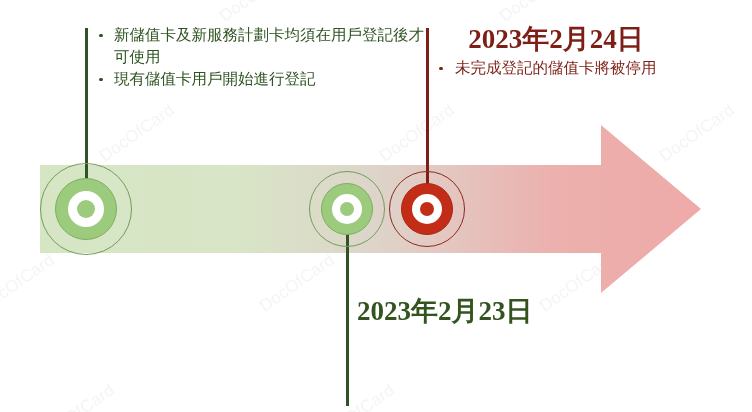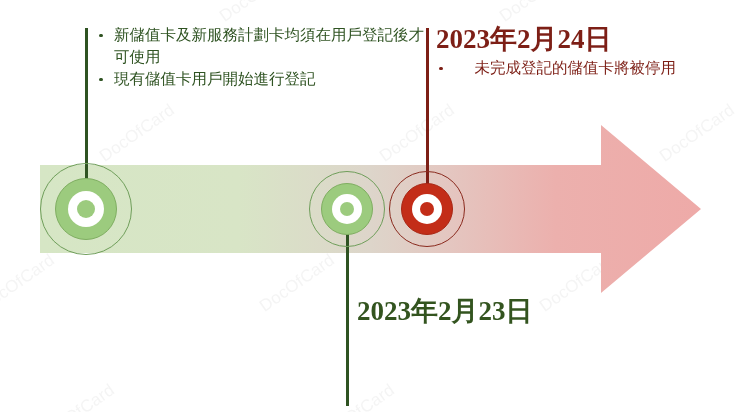--- a/index.html
+++ b/index.html
@@ -122,37 +122,37 @@
   }
   .block-title {
     font-family: "Liberation Serif", "DejaVu Serif", serif;
     font-weight: bold;
     font-size: 27px;
     line-height: 1.12;
     white-space: nowrap;
     margin: 0 0 3px 0;
   }
   .block-green .block-title { color: #33541f; }
-  .block-red .block-title   { color: #7d1f16; }
+  .block-red .block-title   { color: #7d1f16; text-align: center; }
 
   .bullets {
     list-style: none;
     margin: 0;
     padding: 0;
   }
   .bullets li {
     position: relative;
     padding-left: 18px;
     font-family: "Liberation Sans", "DejaVu Sans", sans-serif;
     font-size: 15.5px;
     line-height: 1.42;
     font-weight: 500;
   }
   .block-green .bullets li { color: #2f5322; }
-  .block-red .bullets li   { color: #7d1f16; text-align: right; }
+  .block-red .bullets li   { color: #7d1f16; }
   .bullets li .bullet-dot {
     position: absolute;
     left: 3px;
     top: 0.62em;
     width: 3.5px;
     height: 3.5px;
     border-radius: 50%;
     background: currentColor;
   }
 

